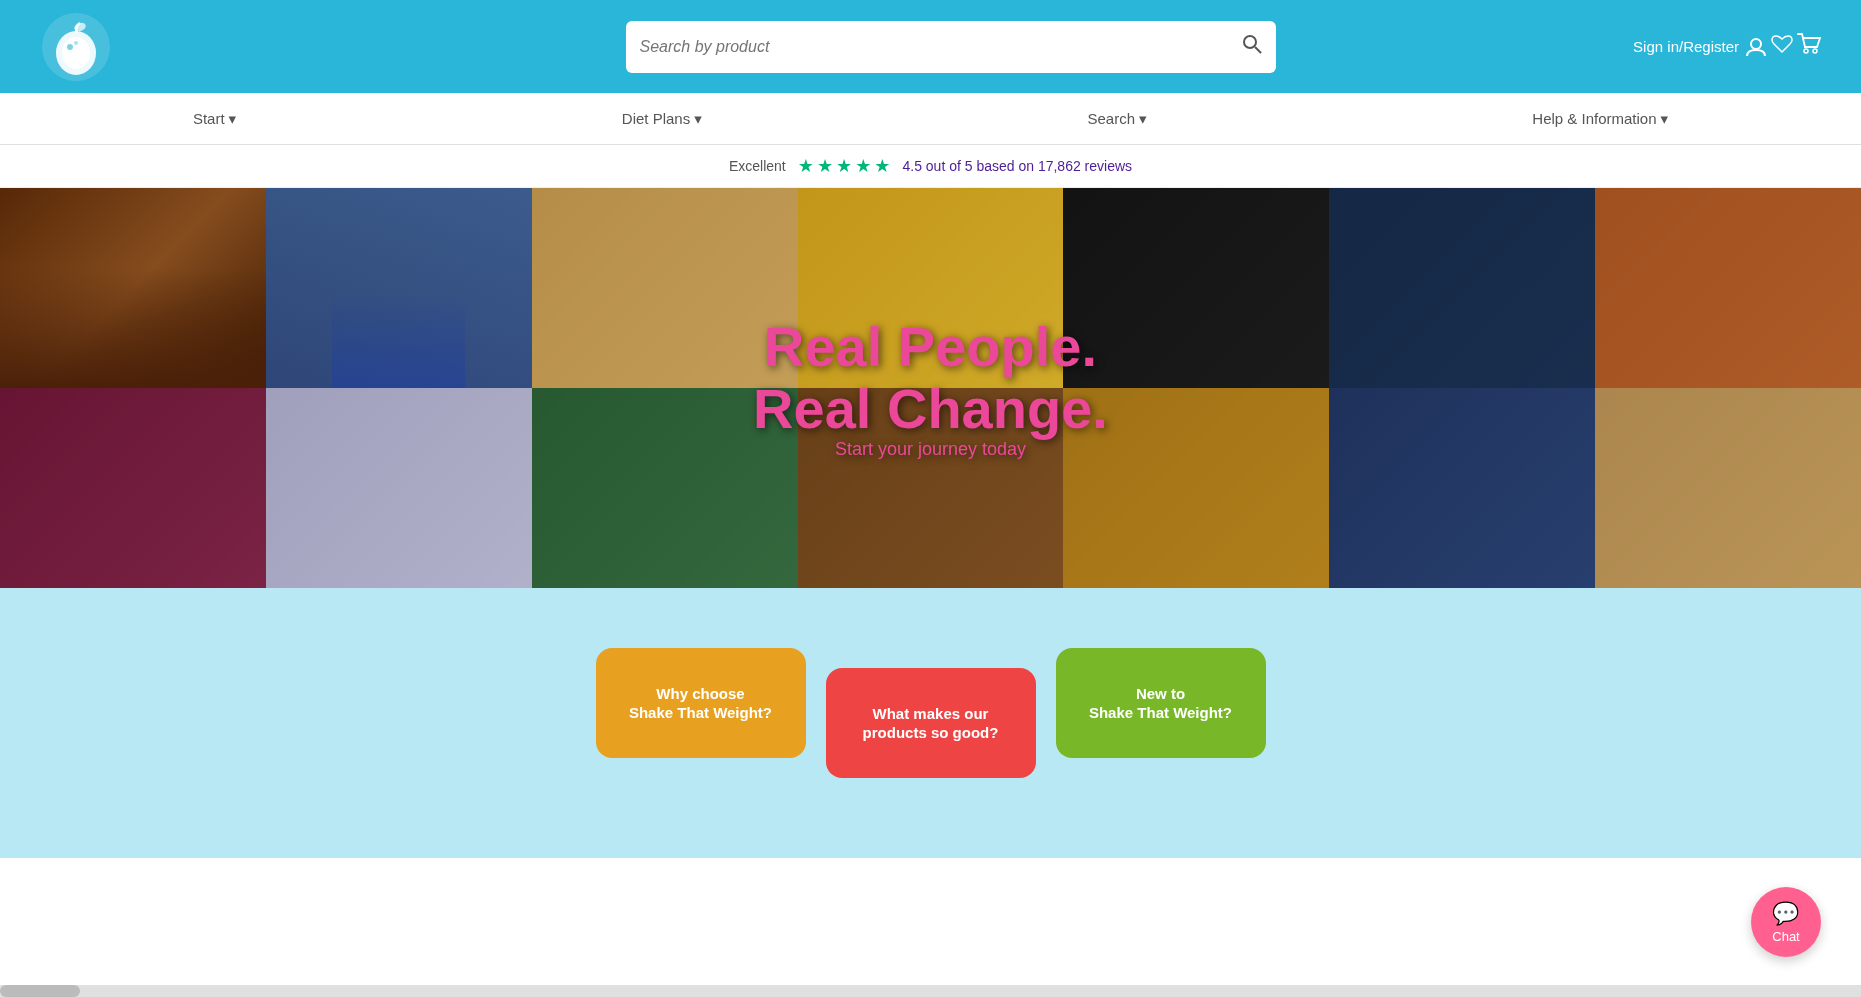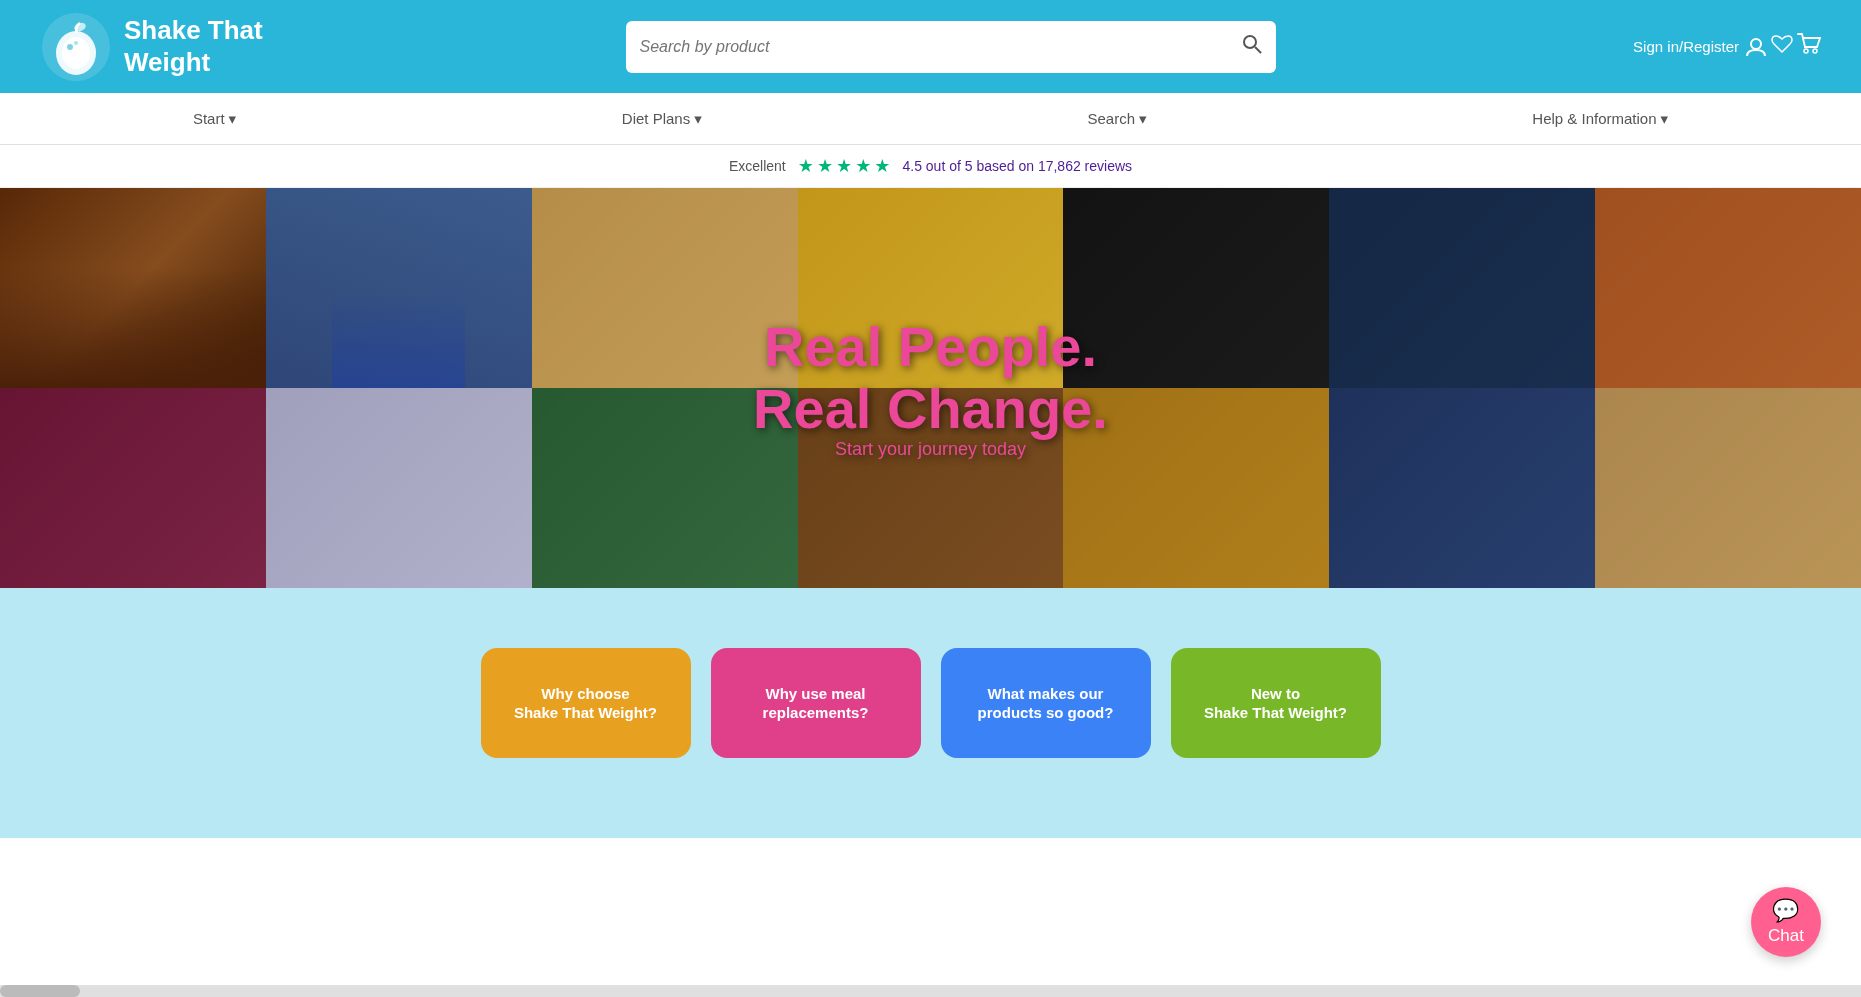--- a/index.html
+++ b/index.html
@@ -212,21 +212,21 @@
       justify-content: center;
       cursor: pointer;
       box-shadow: 0 4px 12px rgba(0,0,0,0.2);
       z-index: 999;
     }
     .chat-icon-dots {
       font-size: 22px;
       color: #fff;
     }
     .chat-label {
-      font-size: 17px;
+      font-size: 13px;
       color: #fff;
       margin-top: 2px;
     }
 
     
     .scrollbar-area {
       background: #e0e0e0;
       height: 12px;
       position: fixed;
       bottom: 0;
@@ -245,26 +245,20 @@
 
       <ellipse cx="36" cy="42" rx="20" ry="22" fill="white" opacity="0.9"></ellipse>
       <ellipse cx="36" cy="42" rx="14" ry="16" fill="white"></ellipse>
 
       <path d="M36 22 Q36 14 40 12" stroke="white" stroke-width="2.5" fill="none"></path>
       <ellipse cx="40" cy="16" rx="6" ry="4" fill="white" opacity="0.7" transform="rotate(-20,40,16)"></ellipse>
 
       <circle cx="30" cy="36" r="3" fill="#29b6d8" opacity="0.6"></circle>
       <circle cx="36" cy="32" r="2" fill="#29b6d8" opacity="0.4"></circle>
     </svg>
-    <div>
-      <div style="color:#fff;font-size:26px;font-weight:bold;line-height:1.2;">
-        <span>Shake That</span><br>
-        <span>Weight</span>
-      </div>
-    </div>
   </div>
 
   <div class="search-area">
     <div class="search-box">
       <input class="search-input" type="text" placeholder="Search by product" style="">
       <button class="search-icon-btn">
         <svg width="20" height="20" viewBox="0 0 20 20">
           <circle cx="8" cy="8" r="6" stroke="#555" stroke-width="2" fill="none"></circle>
           <line x1="13" y1="13" x2="19" y2="19" stroke="#555" stroke-width="2"></line>
         </svg>
@@ -382,24 +376,21 @@
       <div>Real Change.</div>
     </div>
     <div class="hero-subtitle">Start your journey today</div>
   </div>
 </section>
 
 <section class="cta-section">
   <div class="cta-card cta-card-1" style="background:#e8a020;">
     <span>Why choose<br>Shake That Weight?</span>
   </div>
-  <div class="cta-card cta-card-2" style="background:#e0408a;">
-    <span>Why use meal<br>replacements?</span>
-  </div>
-  <div class="cta-card cta-card-3" style="background:#3b82f6;">
+  <div class="cta-card cta-card-3" style="background:#ef4444;margin-top:20px;">
     <span>What makes our<br>products so good?</span>
   </div>
   <div class="cta-card cta-card-4" style="background:#78b828;">
     <span>New to<br>Shake That Weight?</span>
   </div>
 </section>
 
 <div class="chat-btn">
   <span class="chat-icon-dots">💬</span>
   <span class="chat-label">Chat</span>

